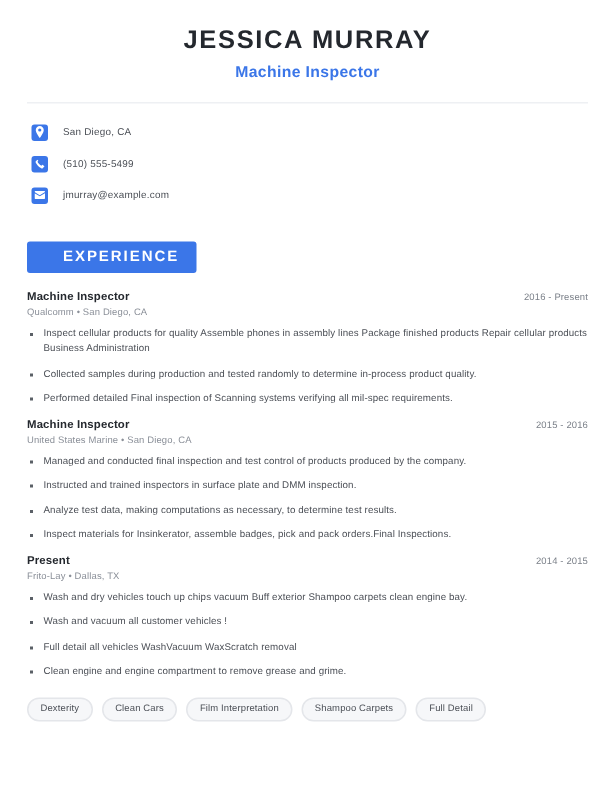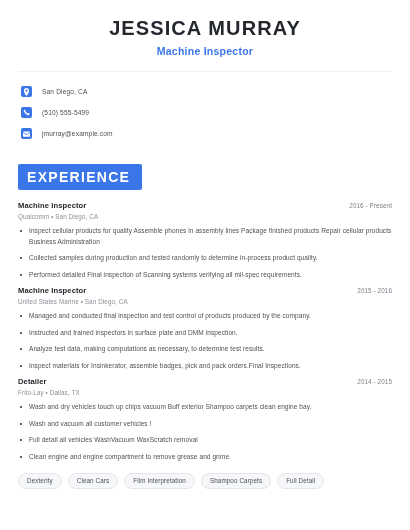--- a/index.html
+++ b/index.html
@@ -21,21 +21,21 @@
     padding: 0 18px;
     position: relative;
   }
 
   
   .header {
     padding-top: 17px;
     text-align: center;
   }
   .name {
-    font-size: 20px;
+    font-size: 17px;
     font-weight: bold;
     letter-spacing: 1.1px;
     color: #24282e;
     line-height: 1.15;
   }
   .role {
     margin-top: 5px;
     font-size: 10.5px;
     font-weight: bold;
     letter-spacing: .25px;
@@ -74,24 +74,24 @@
     font-size: 6.6px;
     color: #4b4f56;
     letter-spacing: .15px;
   }
 
   
   .sec-badge {
     display: inline-block;
     background: #3b76e8;
     color: #ffffff;
-    font-size: 14px;
+    font-size: 10px;
     font-weight: bold;
     letter-spacing: 1.3px;
-    padding: 5px 12px 5px 9px;
+    padding: 5px 12px 5px 24px;
     border-radius: 2px;
     margin-top: 18px;
   }
 
   
   .jobs { margin-top: 11px; }
   .job { margin-bottom: 1px; }
   .job-head {
     display: flex;
     justify-content: space-between;
@@ -230,21 +230,21 @@
       <ul class="bullets">
         <li>Managed and conducted final inspection and test control of products produced by the company.</li>
         <li>Instructed and trained inspectors in surface plate and DMM inspection.</li>
         <li>Analyze test data, making computations as necessary, to determine test results.</li>
         <li>Inspect materials for Insinkerator, assemble badges, pick and pack orders.Final Inspections.</li>
       </ul>
     </div>
 
     <div class="job">
       <div class="job-head">
-        <span class="job-title">Detailer</span>
+        <span class="job-title">Present</span>
         <span class="job-dates">2014 - 2015</span>
       </div>
       <div class="job-meta">Frito-Lay • Dallas, TX</div>
       <ul class="bullets">
         <li>Wash and dry vehicles touch up chips vacuum Buff exterior Shampoo carpets clean engine bay.</li>
         <li>Wash and vacuum all customer vehicles !</li>
         <li>Full detail all vehicles WashVacuum WaxScratch removal</li>
         <li>Clean engine and engine compartment to remove grease and grime.</li>
       </ul>
     </div>

